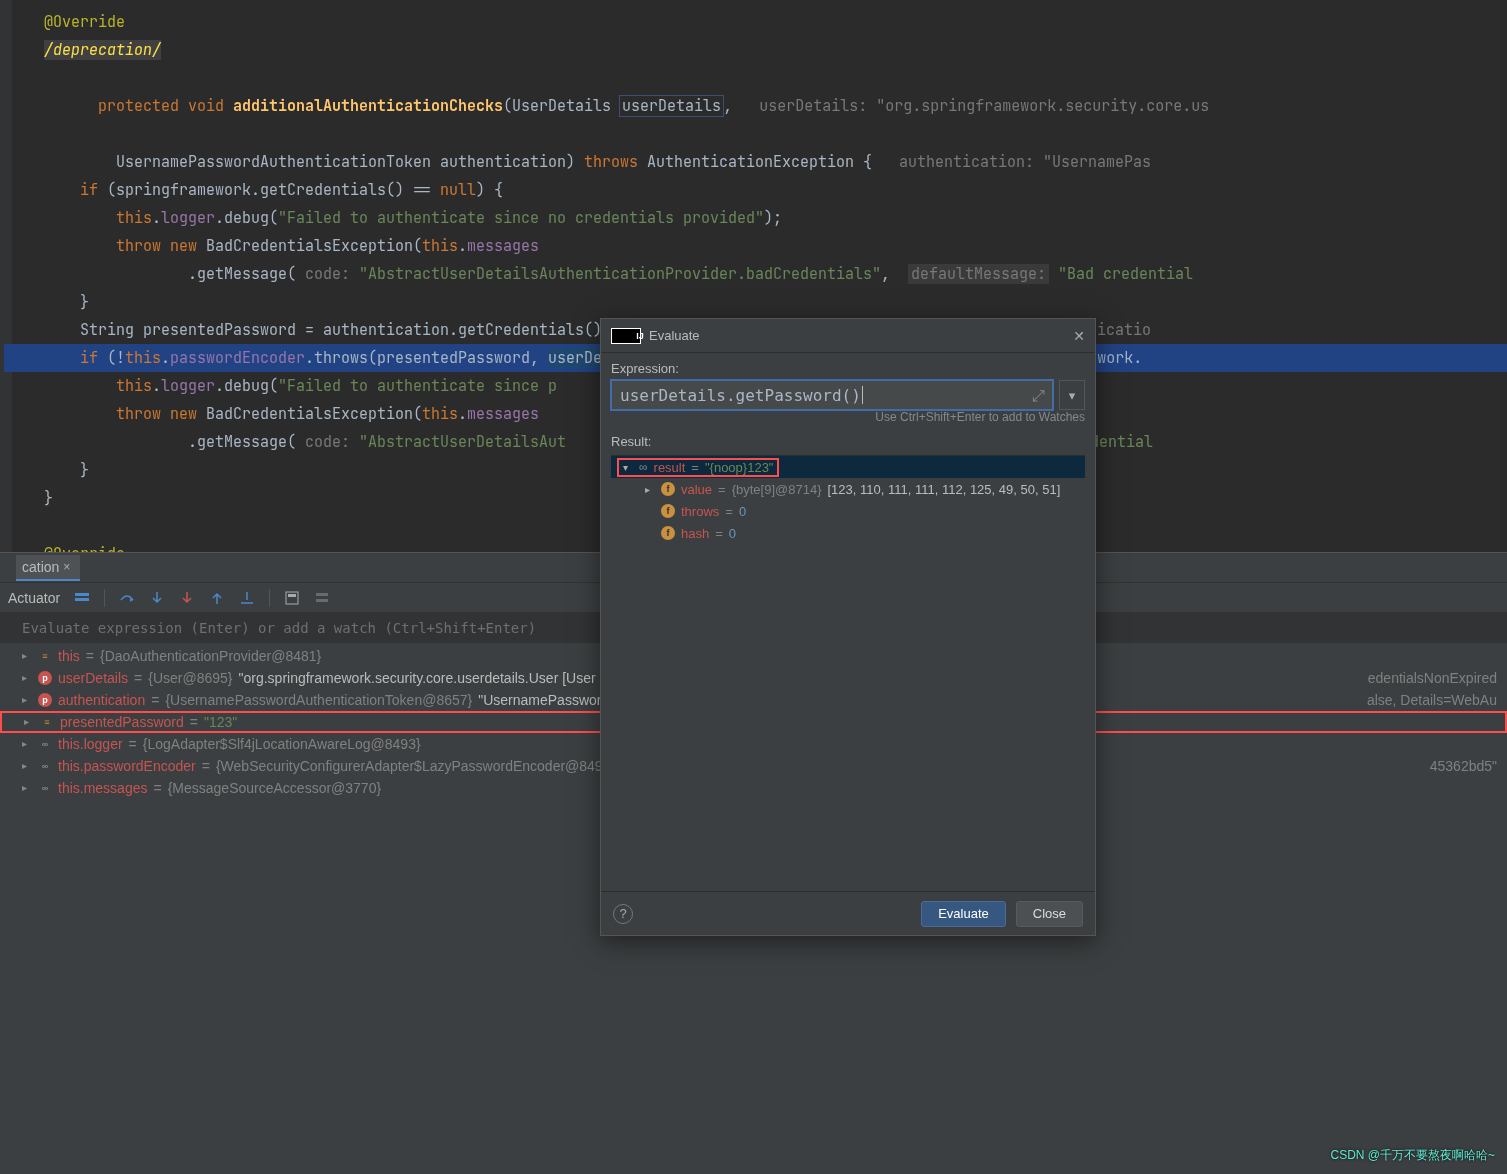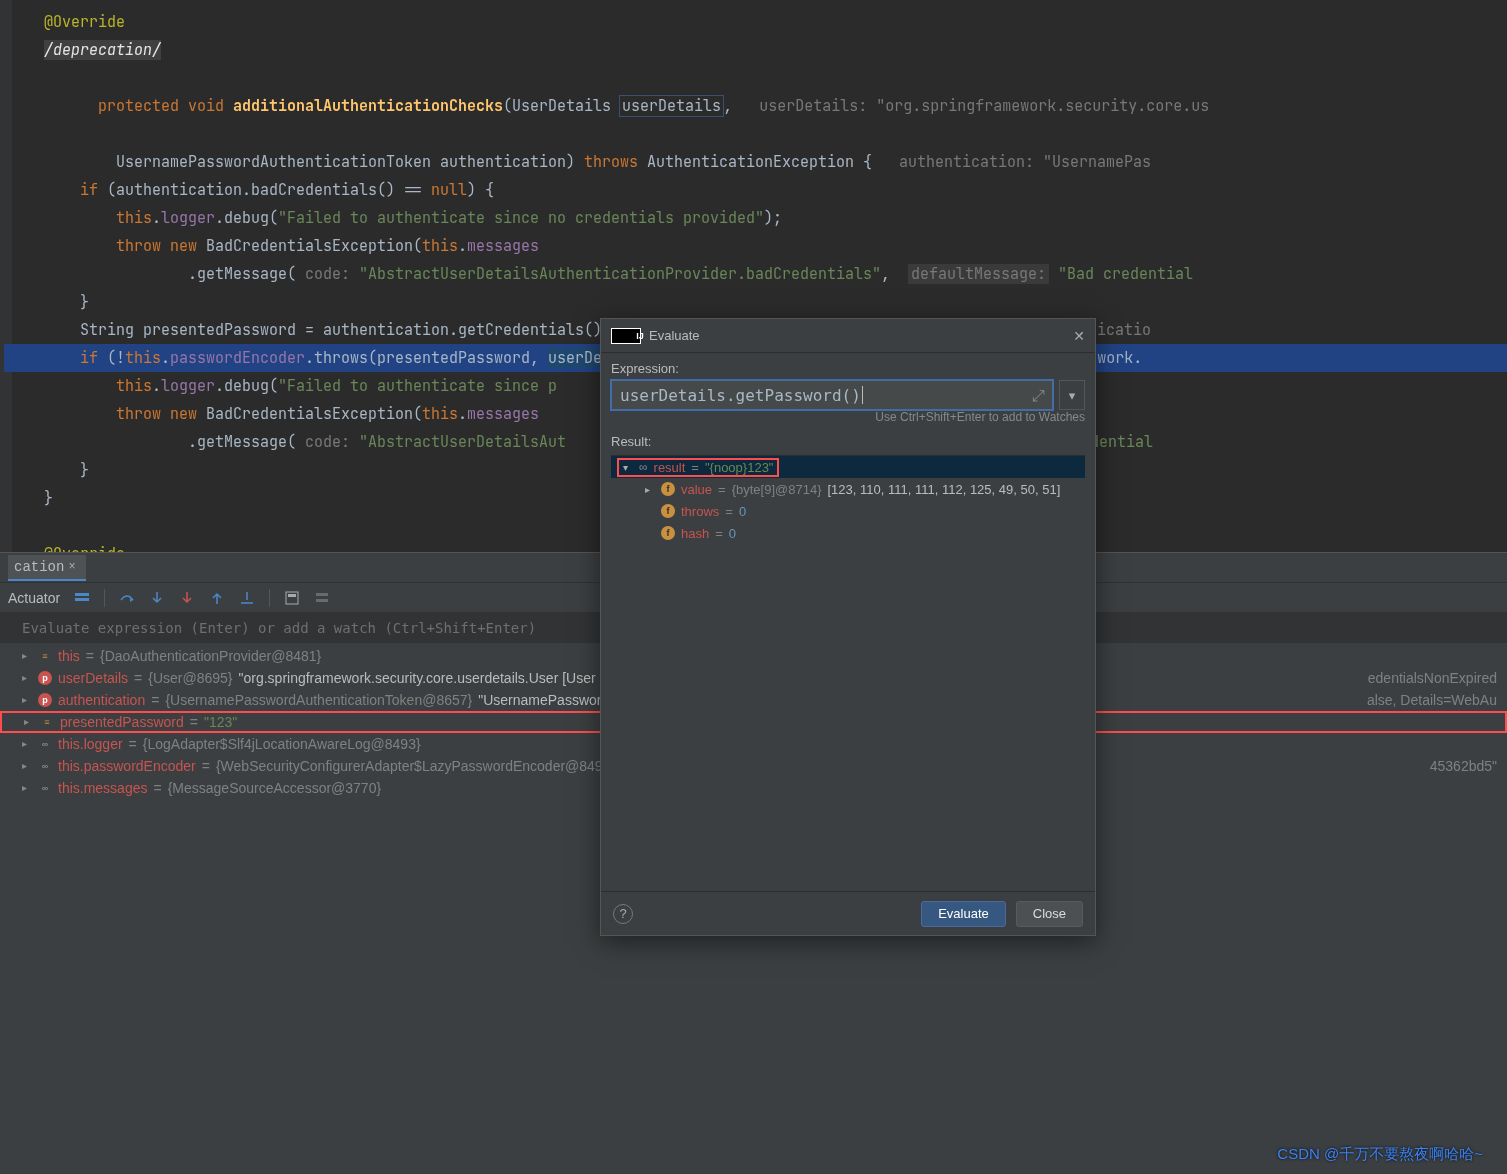--- a/index.html
+++ b/index.html
@@ -35,42 +35,41 @@
   }
   .line { padding-left: 40px; white-space: pre; }
   .hl-line {
     background: #214283;
   }
   .kw    { color: #cc7832; }
   .ann   { color: #bbb529; }
   .str   { color: #6a8759; }
   .mthB  { color: #ffc66d; font-weight:600;}
   .fld   { color: #9876aa; }
-  .cmt   { color: #e5e5e5; font-style: italic; }
+  .cmt   { color: #fde047; font-style: italic; }
   .hint  { color: #787878; }
   .sel   { background:#214283; }
   .box   { outline:1px solid #3b5070; padding:0 2px;}
 
   
   .bottom {
     position: absolute;
     left: 0; top: 552px; right: 0; bottom: 0;
     background: #3c3f41;
     border-top: 1px solid #555;
     font-family: "Segoe UI", sans-serif;
     font-size: 14px;
     color: #bbbbbb;
   }
   .tabrow {
     height: 30px;
     display: flex; align-items: center;
     border-bottom: 1px solid #323232;
-    padding-left: 8px;
+    padding-left: 16px;
     background:#3c3f41;
-    font-family:Liberation Mono, monospace;
   }
   .tab {
     padding: 4px 10px 4px 6px;
     color: #bbbbbb;
     border-bottom: 2px solid #4a88c7;
     background: #4e5254;
     display:flex; align-items:center; gap:4px;
   }
   .tab .x { font-size:12px; color:#aaa;}
   .toolbar {
@@ -191,38 +190,38 @@
     display:flex;align-items:center;justify-content:flex-end;gap:10px;padding:0 12px;
   }
   .dlg-footer .help{margin-right:auto;width:20px;height:20px;border-radius:50%;border:1px solid #777;display:flex;align-items:center;justify-content:center;color:#aaa;}
   .btn{
     height:26px;padding:0 16px;border-radius:3px;border:1px solid #5a5a5a;background:#4c5052;color:#ddd;font-size:13px;display:flex;align-items:center;
   }
   .btn.primary{background:#365880;border-color:#4a6a9c;color:#fff;}
 
   
   .watermark{
-    position:absolute;right:24px;bottom:10px;
-    color:#3b82f6;font-family:"Microsoft YaHei",sans-serif;font-size:15px;
+    position:absolute;right:12px;bottom:10px;
+    color:#5eead4;font-family:"Microsoft YaHei",sans-serif;font-size:12px;
     text-shadow:0 0 3px #000;
   }
 </style>
 </head>
 <body>
 
 <div class="editor">
   <div class="gutter"></div>
   <div class="code">
     <div class="line"><span class="ann">@Override</span></div>
     <div class="line"><span class="cmt" style="background:#404040;">/deprecation/</span></div>
     <div class="line">
       <span class="kw">protected</span> <span class="kw">void</span> <span class="mthB">additionalAuthenticationChecks</span><span>(UserDetails </span><span class="box">userDetails</span><span>,</span>   <span class="hint">userDetails: "org.springframework.security.core.us</span>
     </div>
     <div class="line">        <span>UsernamePasswordAuthenticationToken authentication) </span><span class="kw">throws</span><span> AuthenticationException {</span>   <span class="hint">authentication: "UsernamePas</span></div>
-    <div class="line">    <span class="kw">if</span><span> (authentication.badCredentials() == </span><span class="kw">null</span><span>) {</span></div>
+    <div class="line">    <span class="kw">if</span><span> (springframework.getCredentials() == </span><span class="kw">null</span><span>) {</span></div>
     <div class="line">        <span class="kw">this</span><span>.</span><span class="fld">logger</span><span>.debug(</span><span class="str">"Failed to authenticate since no credentials provided"</span><span>);</span></div>
     <div class="line">        <span class="kw">throw new</span><span> BadCredentialsException(</span><span class="kw">this</span><span>.</span><span class="fld">messages</span></div>
     <div class="line">                <span>.getMessage(</span><span class="hint"> code: </span><span class="str">"AbstractUserDetailsAuthenticationProvider.badCredentials"</span><span>,</span>  <span class="hint" style="background:#3a3a3a;padding:0 3px;">defaultMessage:</span><span class="str"> "Bad credential</span></div>
     <div class="line">    <span>}</span></div>
     <div class="line">    <span>String presentedPassword = authentication.getCredentials().toString();</span>   <span class="hint">authentication: "UsernamePasswordAuthenticatio</span></div>
     <div class="line hl-line">    <span class="kw">if</span><span> (!</span><span class="kw">this</span><span>.</span><span class="fld">passwordEncoder</span><span>.throws(presentedPassword, </span><span style="background:#1f4870;">userDetails.getPassword()</span><span>)) {</span>   <span class="hint" style="color:#9db1c8;">userDetails: "org.springframework.</span></div>
     <div class="line">        <span class="kw">this</span><span>.</span><span class="fld">logger</span><span>.debug(</span><span class="str">"Failed to authenticate since p</span></div>
     <div class="line">        <span class="kw">throw new</span><span> BadCredentialsException(</span><span class="kw">this</span><span>.</span><span class="fld">messages</span></div>
     <div class="line">                <span>.getMessage(</span><span class="hint"> code: </span><span class="str">"AbstractUserDetailsAut</span><span style="display:inline-block;width:470px;"></span><span class="str">ad credential</span></div>
     <div class="line">    <span>}</span></div>

